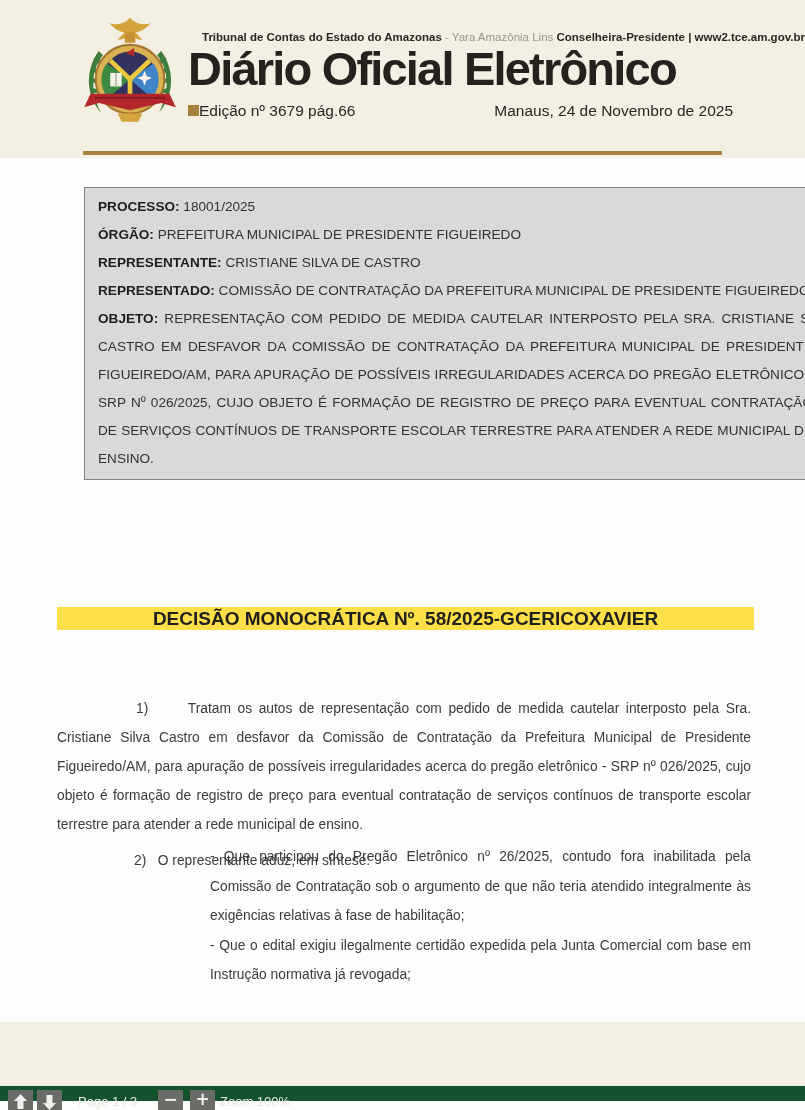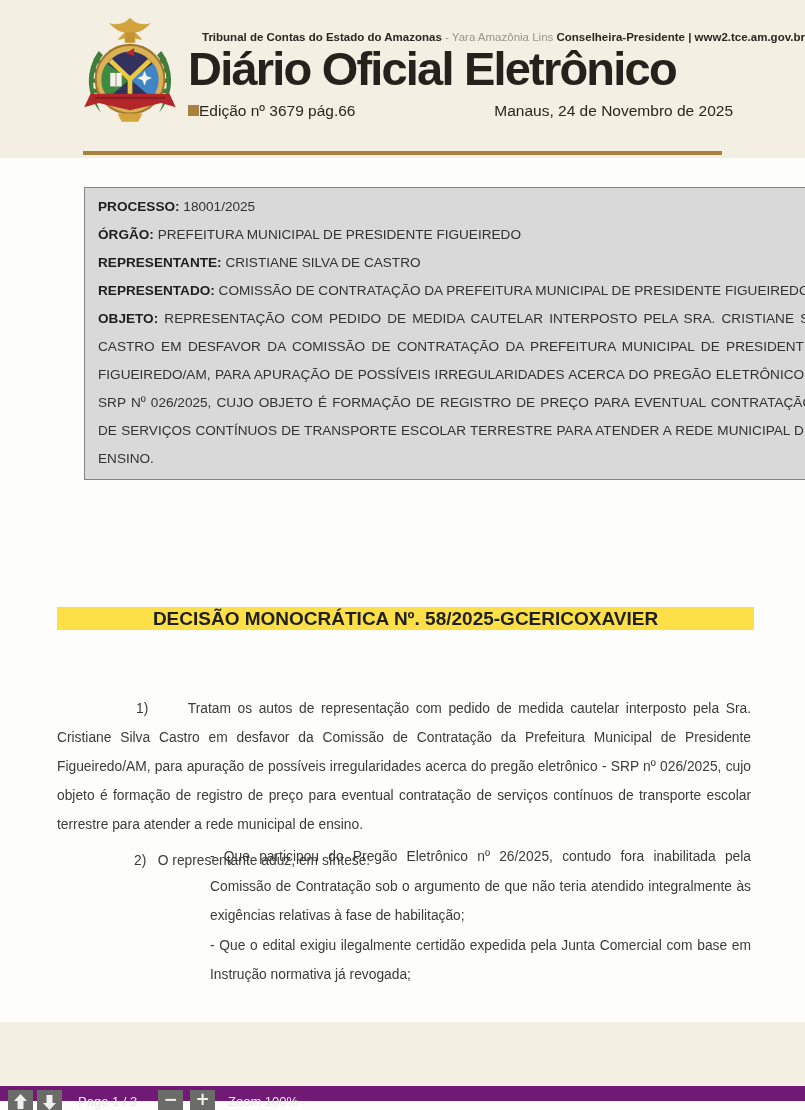--- a/index.html
+++ b/index.html
@@ -29,21 +29,21 @@
   .para { position:absolute; left:57px; width:694px; font-size:13.8px; line-height:29px; color:#3b3b3b; text-align:justify; }
   .p1 { top:646px; text-indent:79px;margin-top:48px; }
   .p2 { top:800px; text-indent:77px; text-align:left;margin-top:46px; }
   .bullets { position:absolute; left:210px; top:842px; width:541px; font-size:13.8px; line-height:29.5px; color:#3b3b3b; text-align:justify; }
   .bullets p { margin:0; }
 
   
   .footerband { position:absolute; left:0; top:1022px; width:805px; height:64px; background:#f3efe2; }
 
   
-  .toolbar { position:absolute; left:0; top:1086px; width:805px; height:15px; background:#701a75; }
+  .toolbar { position:absolute; left:0; top:1086px; width:805px; height:15px; background:#14532d; }
   .tb-btn { position:absolute; top:4px; width:25px; height:26px; background:#6b6b68; border:none; color:#f0f0ee; display:flex; align-items:flex-start; justify-content:center; cursor:pointer; }
   .tb-btn svg { margin-top:4px; }
   .tb-glyph { font-size:17px; line-height:18px; font-weight:bold; color:#f0f0ee; font-family:"DejaVu Sans", sans-serif; }
   .tb-label { position:absolute; top:8px; font-size:13px; color:#e9e9e5; white-space:nowrap; }
 </style>
 </head>
 <body>
 
 <div id="page">
 
@@ -121,16 +121,16 @@
           <path d="M7.5 16 L14 9 H10.5 V1 H4.5 V9 H1 Z" fill="#f0f0ee"></path>
         </svg>
     </button>
     <span class="tb-label" style="left:78px;">Page 1 / 3</span>
     <button class="tb-btn" style="left:158px;">
       <span class="tb-glyph">−</span>
     </button>
     <button class="tb-btn" style="left:190px;">
       <span class="tb-glyph">+</span>
     </button>
-    <span class="tb-label" style="left:228px;">Zoom 100%</span>
+    <span class="tb-label" style="left:220px;">Zoom 100%</span>
   </div>
 
 </div>
 
 </body></html>

